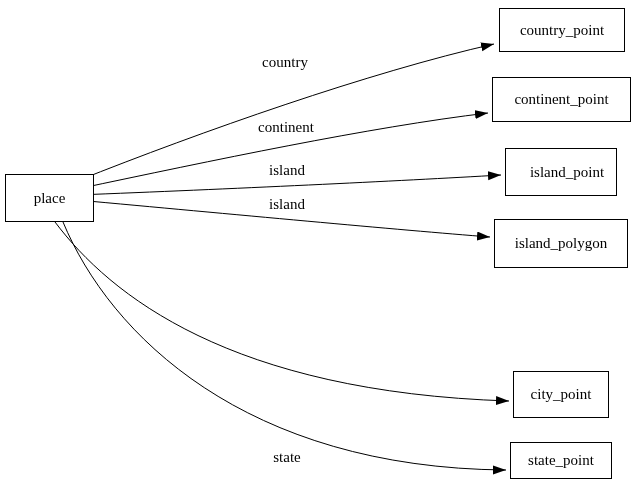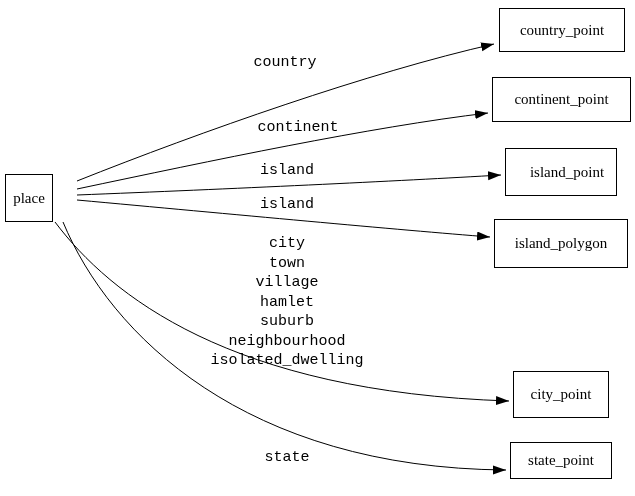--- a/index.html
+++ b/index.html
@@ -30,23 +30,22 @@
     background: #ffffff;
     display: flex;
     align-items: center;
     justify-content: center;
     white-space: nowrap;
   }
   .elabel {
     position: absolute;
     transform: translate(-50%, -50%);
     white-space: pre-line;
-    text-align: center;
+    text-align: left;
     line-height: 19.5px;
-    font-family: Liberation Mono, monospace;
   }
 </style>
 </head>
 <body>
 
 <div class="canvas">
 
   <svg class="edges-svg" viewBox="0 0 635 496" xmlns="http://www.w3.org/2000/svg">
     <defs>
       <marker id="arrow" markerUnits="userSpaceOnUse" markerWidth="14" markerHeight="10" refX="13" refY="4.5" orient="auto">
@@ -54,21 +53,21 @@
       </marker>
     </defs>
     <path class="edge" d="M 77 181 C 200 132 370 72 494 44" marker-end="url(#arrow)"></path>
     <path class="edge" d="M 77 189 C 210 161 370 127 488 113" marker-end="url(#arrow)"></path>
     <path class="edge" d="M 77 195 C 230 189 400 181 501 175" marker-end="url(#arrow)"></path>
     <path class="edge" d="M 77 200 C 230 214 400 230 490 237" marker-end="url(#arrow)"></path>
     <path class="edge" d="M 55 222 C 110 295 230 392 509 401" marker-end="url(#arrow)"></path>
     <path class="edge" d="M 63 222 C 110 335 245 468 506 470" marker-end="url(#arrow)"></path>
   </svg>
 
-  <div class="node" style="left:5px; top:174px; width:48px; height:48px;">
+  <div class="node" style="left:5px; top:174px; width:89px; height:48px;">
     <span>place</span>
   </div>
 
   <div class="node" style="left:499px; top:8px; width:126px; height:44px;">
     <span>country_point</span>
   </div>
 
   <div class="node" style="left:492px; top:77px; width:139px; height:45px;">
     <span>continent_point</span>
   </div>
@@ -84,29 +83,22 @@
   <div class="node" style="left:513px; top:371px; width:96px; height:47px;">
     <span>city_point</span>
   </div>
 
   <div class="node" style="left:510px; top:442px; width:102px; height:37px;">
     <span>state_point</span>
   </div>
 
   <div class="elabel" style="left:285px; top:63px;">country</div>
 
-  <div class="elabel" style="left:298px; top:128px;">continent</div>
+  <div class="elabel" style="left:286px; top:128px;">continent</div>
 
   <div class="elabel" style="left:287px; top:171px;">island</div>
 
   <div class="elabel" style="left:287px; top:205px;">island</div>
 
-  <div class="elabel" style="left:287px; top:302px;">city
-town
-village
-hamlet
-suburb
-neighbourhood
-isolated_dwelling</div>
 
   <div class="elabel" style="left:287px; top:422px;margin-top:36px;">state</div>
 
 </div>
 
 </body></html>

